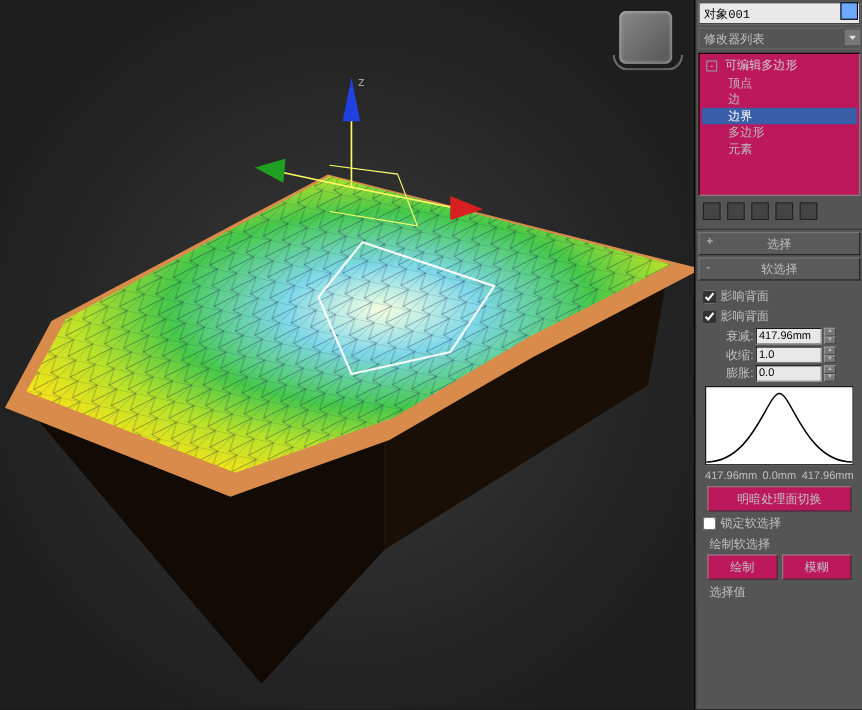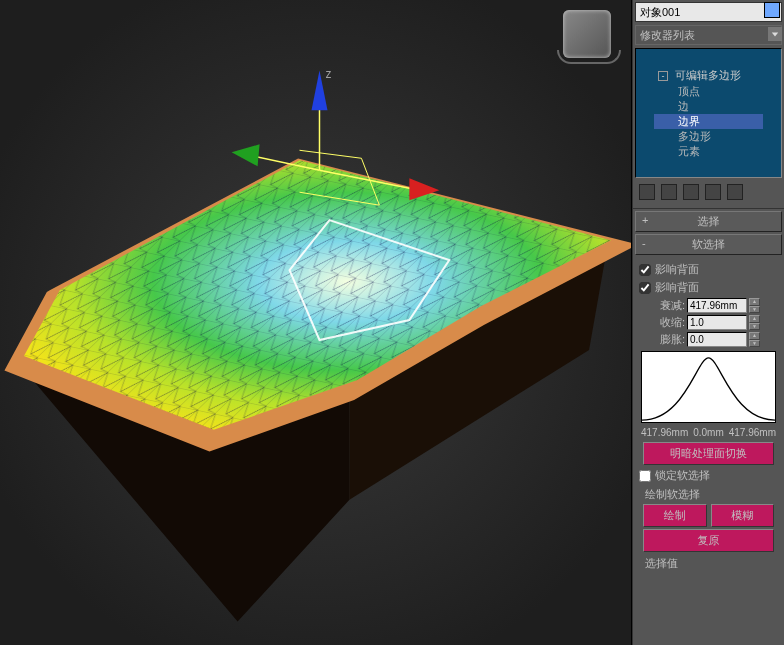--- a/index.html
+++ b/index.html
@@ -45,30 +45,30 @@
     border:1px solid #333;
   }
   .modlist-label {
     height:20px; background:#555; border:1px solid #666;
     margin:1px 2px; padding:2px 4px;
   }
   .color-swatch{
     position:absolute; right:4px; top:2px;
     width:16px; height:16px; background:#6fa8ff; border:1px solid #000;
   }
-  .rowrel{position:relative;}
+  .rowrel{position:relative;font-family:Liberation Mono, monospace;}
   .dd-arrow{
     position:absolute; right:2px; top:3px;
     width:14px; height:14px; background:#777;
     display:flex;align-items:center;justify-content:center;
   }
   .dd-arrow svg{width:8px;height:8px;fill:#ddd;}
   .stack {
-    background:#0c4a6e; margin:2px; border:1px inset #333;
-    height:130px; padding:18px; color:#ccc;
+    background:#be185d; margin:2px; border:1px inset #333;
+    height:130px; padding:2px; color:#ccc;
   }
   .stack-row{ padding:1px 0 1px 4px; }
   .stack-sub{ padding-left:24px; color:#bbb; }
   .stack-sub.sel{ background:#3a5fa8; color:#fff; }
   .stack-box{
     display:inline-block; width:10px;height:10px;
     border:1px solid #999; margin-right:4px;
     text-align:center; line-height:8px; font-size:9px;
   }
   .stack-icons{
@@ -261,17 +261,16 @@
     <label class="chk">
       <input type="checkbox" style="">
       <span>锁定软选择</span>
     </label>
 
     <div class="sec-label">绘制软选择</div>
     <div class="btn-row">
       <div class="wide-btn">绘制</div>
       <div class="wide-btn">模糊</div>
     </div>
-    <div class="wide-btn">复原</div>
 
     <div class="sec-label">选择值</div>
   </div>
 </div>
 
 </body></html>

